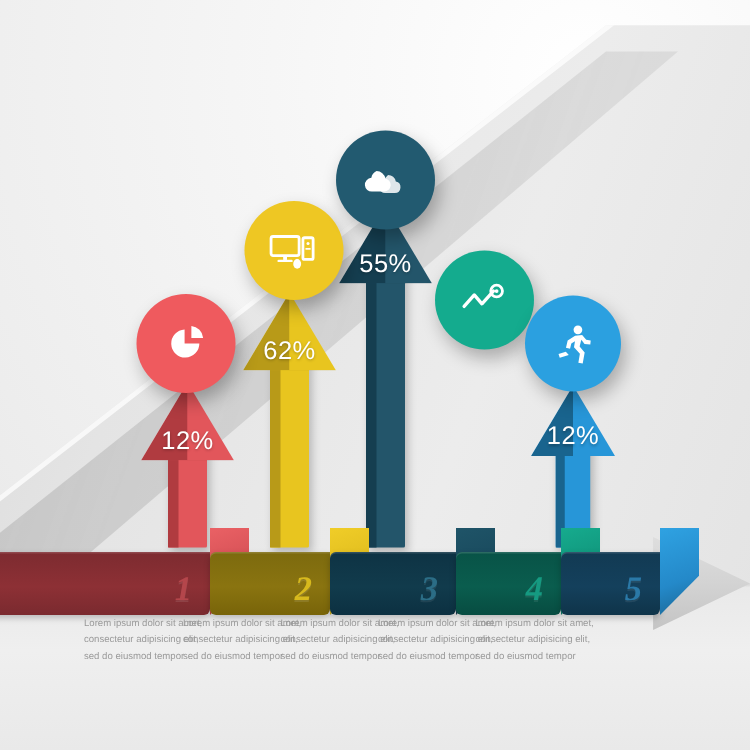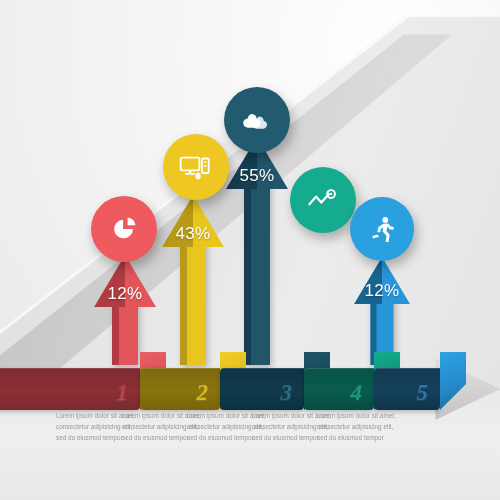--- a/index.html
+++ b/index.html
@@ -130,21 +130,21 @@
       <div class="pct">12%</div>
     </div>
   </div>
 
   <div class="arrow" style="left:162px;width:62px;height:170px;">
     <div class="shaft" style="width:26px;height:128px;background:#e8c51f;box-shadow:2px 3px 6px rgba(0,0,0,.22);">
       <div class="shaft-dark" style="background:#b89a18;"></div>
     </div>
     <div class="head" style="width:62px;height:52px;top:0;background:#e8c51f;filter:drop-shadow(2px 3px 5px rgba(0,0,0,.25));">
       <div class="head-dark" style="background:#b89a18;"></div>
-      <div class="pct">43%</div>
+      <div class="pct">62%</div>
     </div>
   </div>
 
   <div class="arrow" style="left:226px;width:62px;height:228px;">
     <div class="shaft" style="width:26px;height:186px;background:#23556a;box-shadow:2px 3px 6px rgba(0,0,0,.22);">
       <div class="shaft-dark" style="background:#153e50;"></div>
     </div>
     <div class="head" style="width:62px;height:52px;top:0;background:#23556a;filter:drop-shadow(2px 3px 5px rgba(0,0,0,.25));">
       <div class="head-dark" style="background:#153e50;"></div>
       <div class="pct">55%</div>

